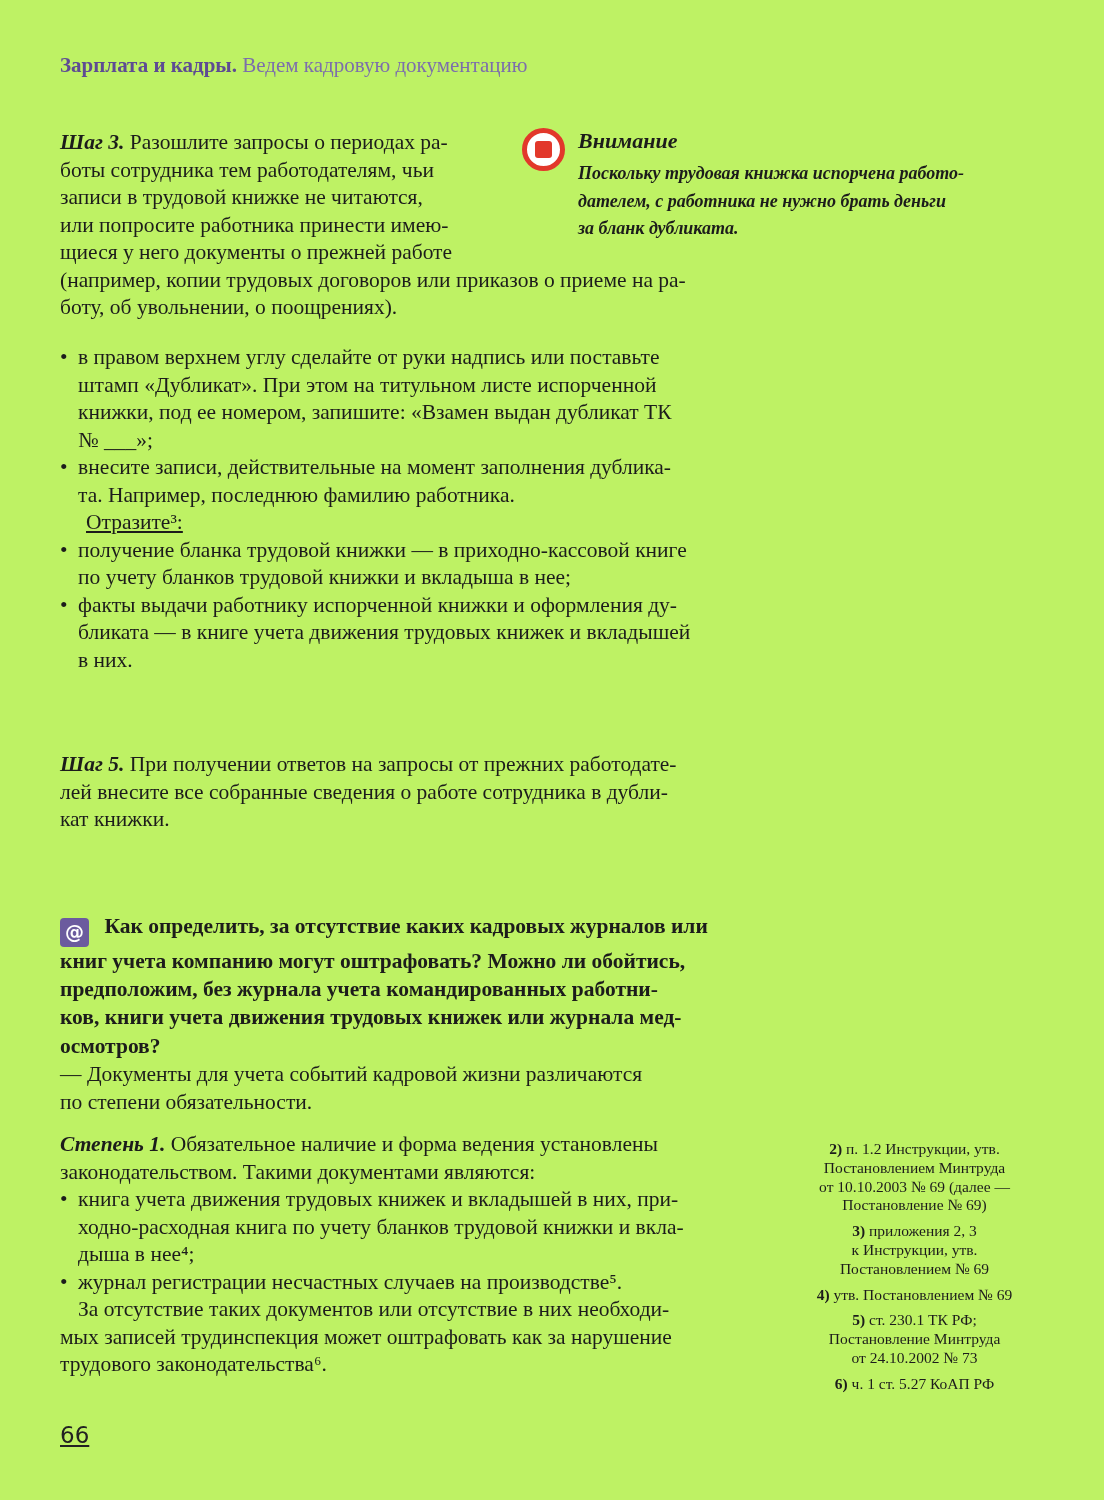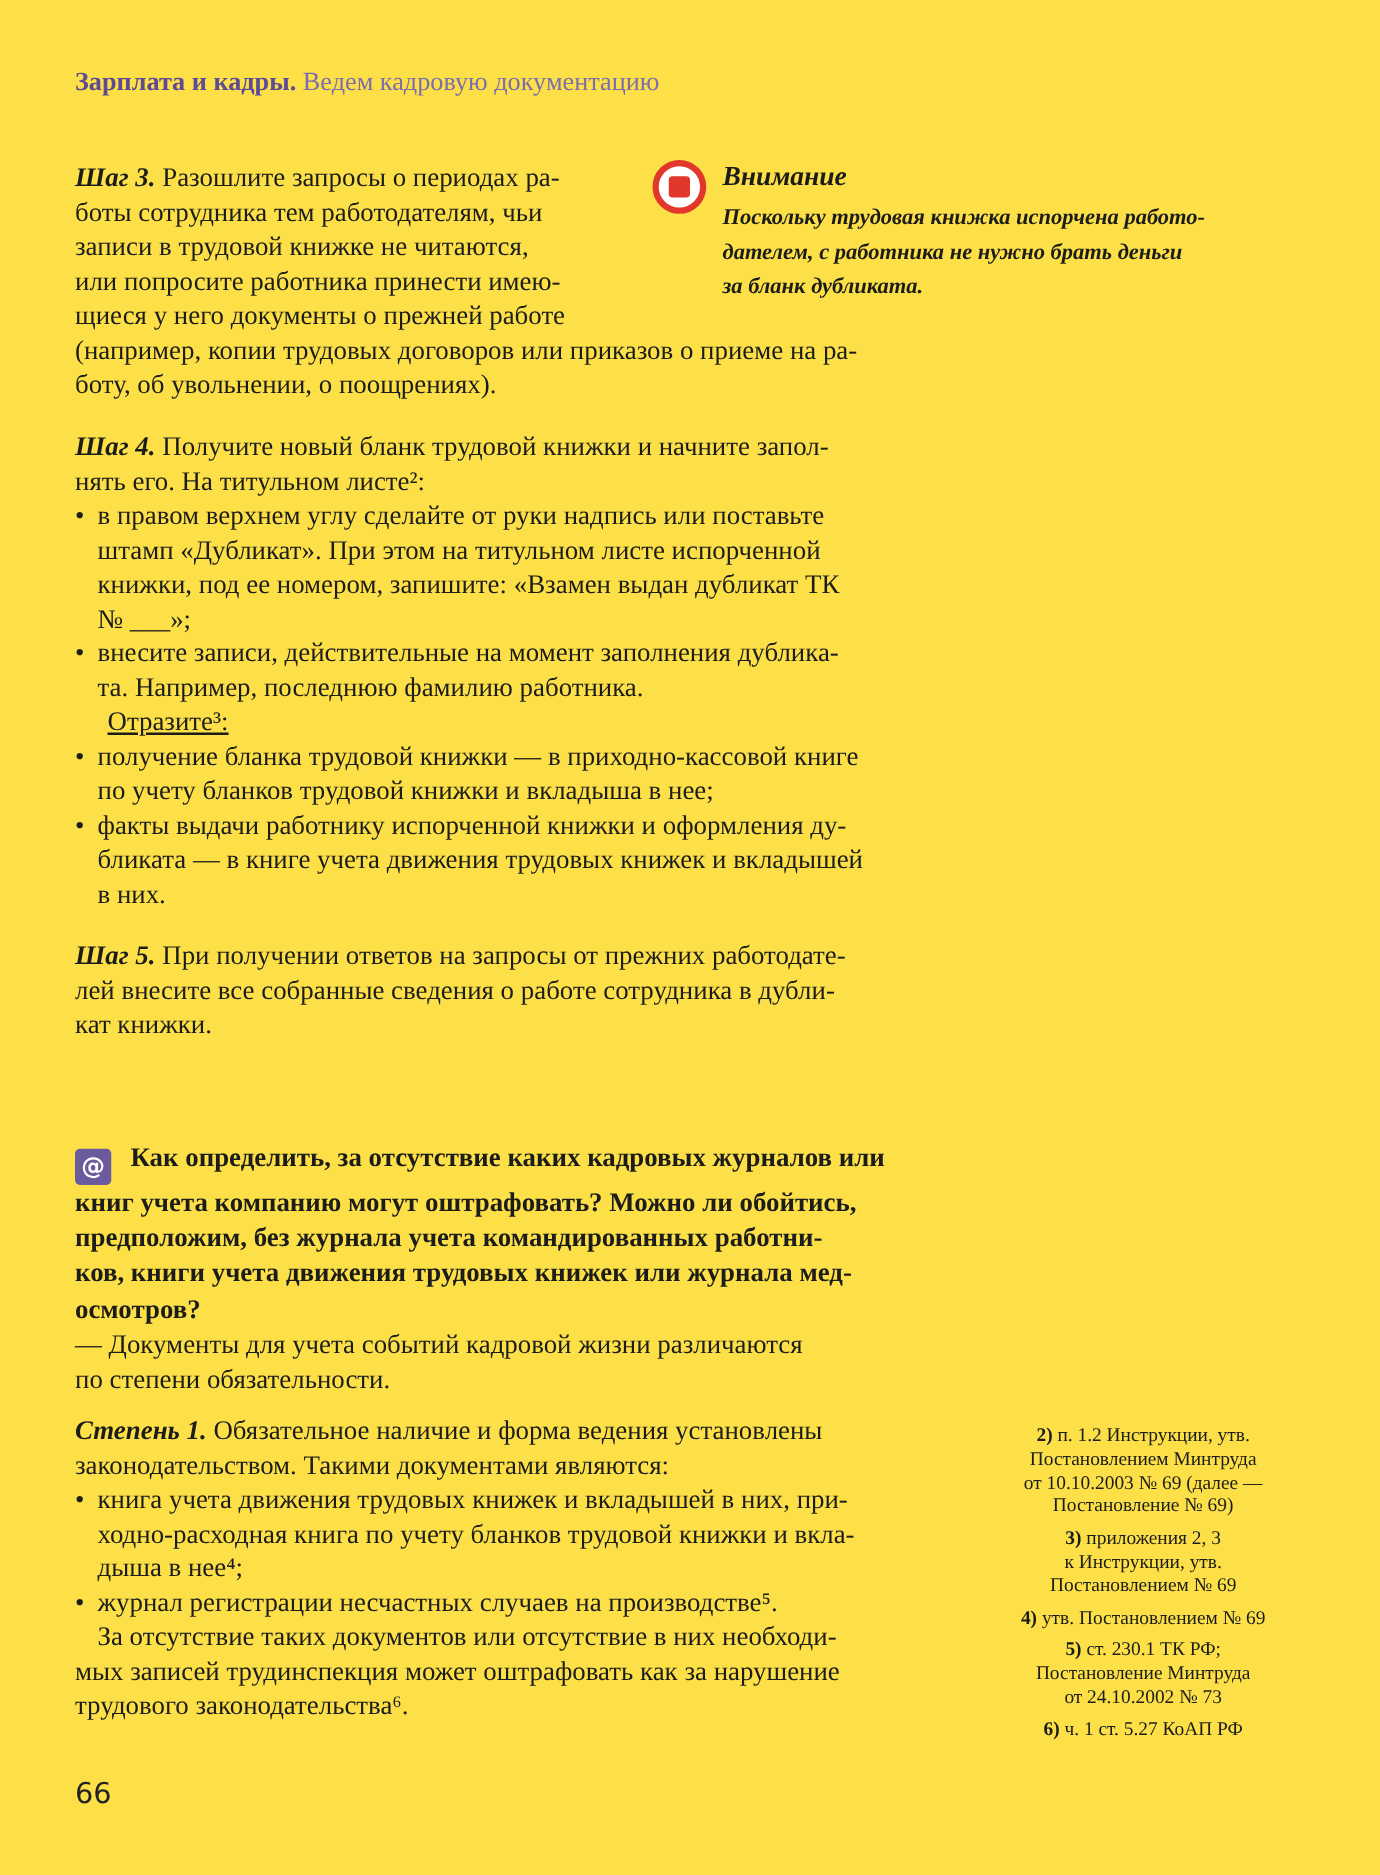--- a/index.html
+++ b/index.html
@@ -1,17 +1,17 @@
 <!DOCTYPE html>
 <html><head>
 <meta charset="utf-8">
 <style>
   html,body { margin:0; padding:0; background:#ffffff; }
   .page {
-    position:relative; width:1104px; height:1500px; background:#fde047;
+    position:relative; width:1104px; height:1500px; background:#bef264;
     font-family:"Liberation Serif","DejaVu Serif",serif; color:#1c1c1b;
     overflow:hidden;
   }
   .pre { white-space:pre-line; }
 
   
   .header { position:absolute; left:60px; top:52px; font-size:21px; line-height:26px; }
   .brand  { font-weight:bold; color:#5e4b93; }
   .sectionname { color:#7c6eac; }
 
@@ -61,21 +61,21 @@
   .closing { text-indent:18px; }
 
   
   .footnotes { position:absolute; left:792px; top:1140px; width:245px;
                font-size:15.5px; line-height:18.8px;text-align:center; }
   .fn { margin-bottom:7px; }
   .fn b { font-weight:bold; }
 
   
   .pagenum { position:absolute; left:60px; top:1422px; font-size:23px; color:#222;
-             font-family:"DejaVu Sans","Liberation Sans",sans-serif; }
+             font-family:"DejaVu Sans","Liberation Sans",sans-serif;text-decoration:underline; }
 </style>
 </head>
 <body>
 
 <div class="page">
 
   <div class="header"><span class="brand">Зарплата и кадры.</span><span class="sectionname"> Ведем кадровую документацию</span></div>
 
   <div class="step3 body-text">
       <p class="para"><b class="lead">Шаг 3.</b><span class="pre"> Разошлите запросы о периодах ра-
@@ -93,22 +93,20 @@
     </div>
     <div class="att-text">
       <div class="att-title">Внимание</div>
       <div class="att-body pre">Поскольку трудовая книжка испорчена работо-
 дателем, с работника не нужно брать деньги
 за бланк дубликата.</div>
     </div>
   </div>
 
   <div class="step4 body-text">
-    <p class="para"><b class="lead">Шаг 4.</b><span class="pre"> Получите новый бланк трудовой книжки и начните запол-
-нять его. На титульном листе²:</span></p>
     <div class="bullet-item">
         <span class="bullet-marker">•</span>
         <span class="bullet-text pre">в правом верхнем углу сделайте от руки надпись или поставьте
 штамп «Дубликат». При этом на титульном листе испорченной
 книжки, под ее номером, запишите: «Взамен выдан дубликат ТК
 № ___»;</span>
       </div>
     <div class="bullet-item">
         <span class="bullet-marker">•</span>
         <span class="bullet-text pre">внесите записи, действительные на момент заполнения дублика-

